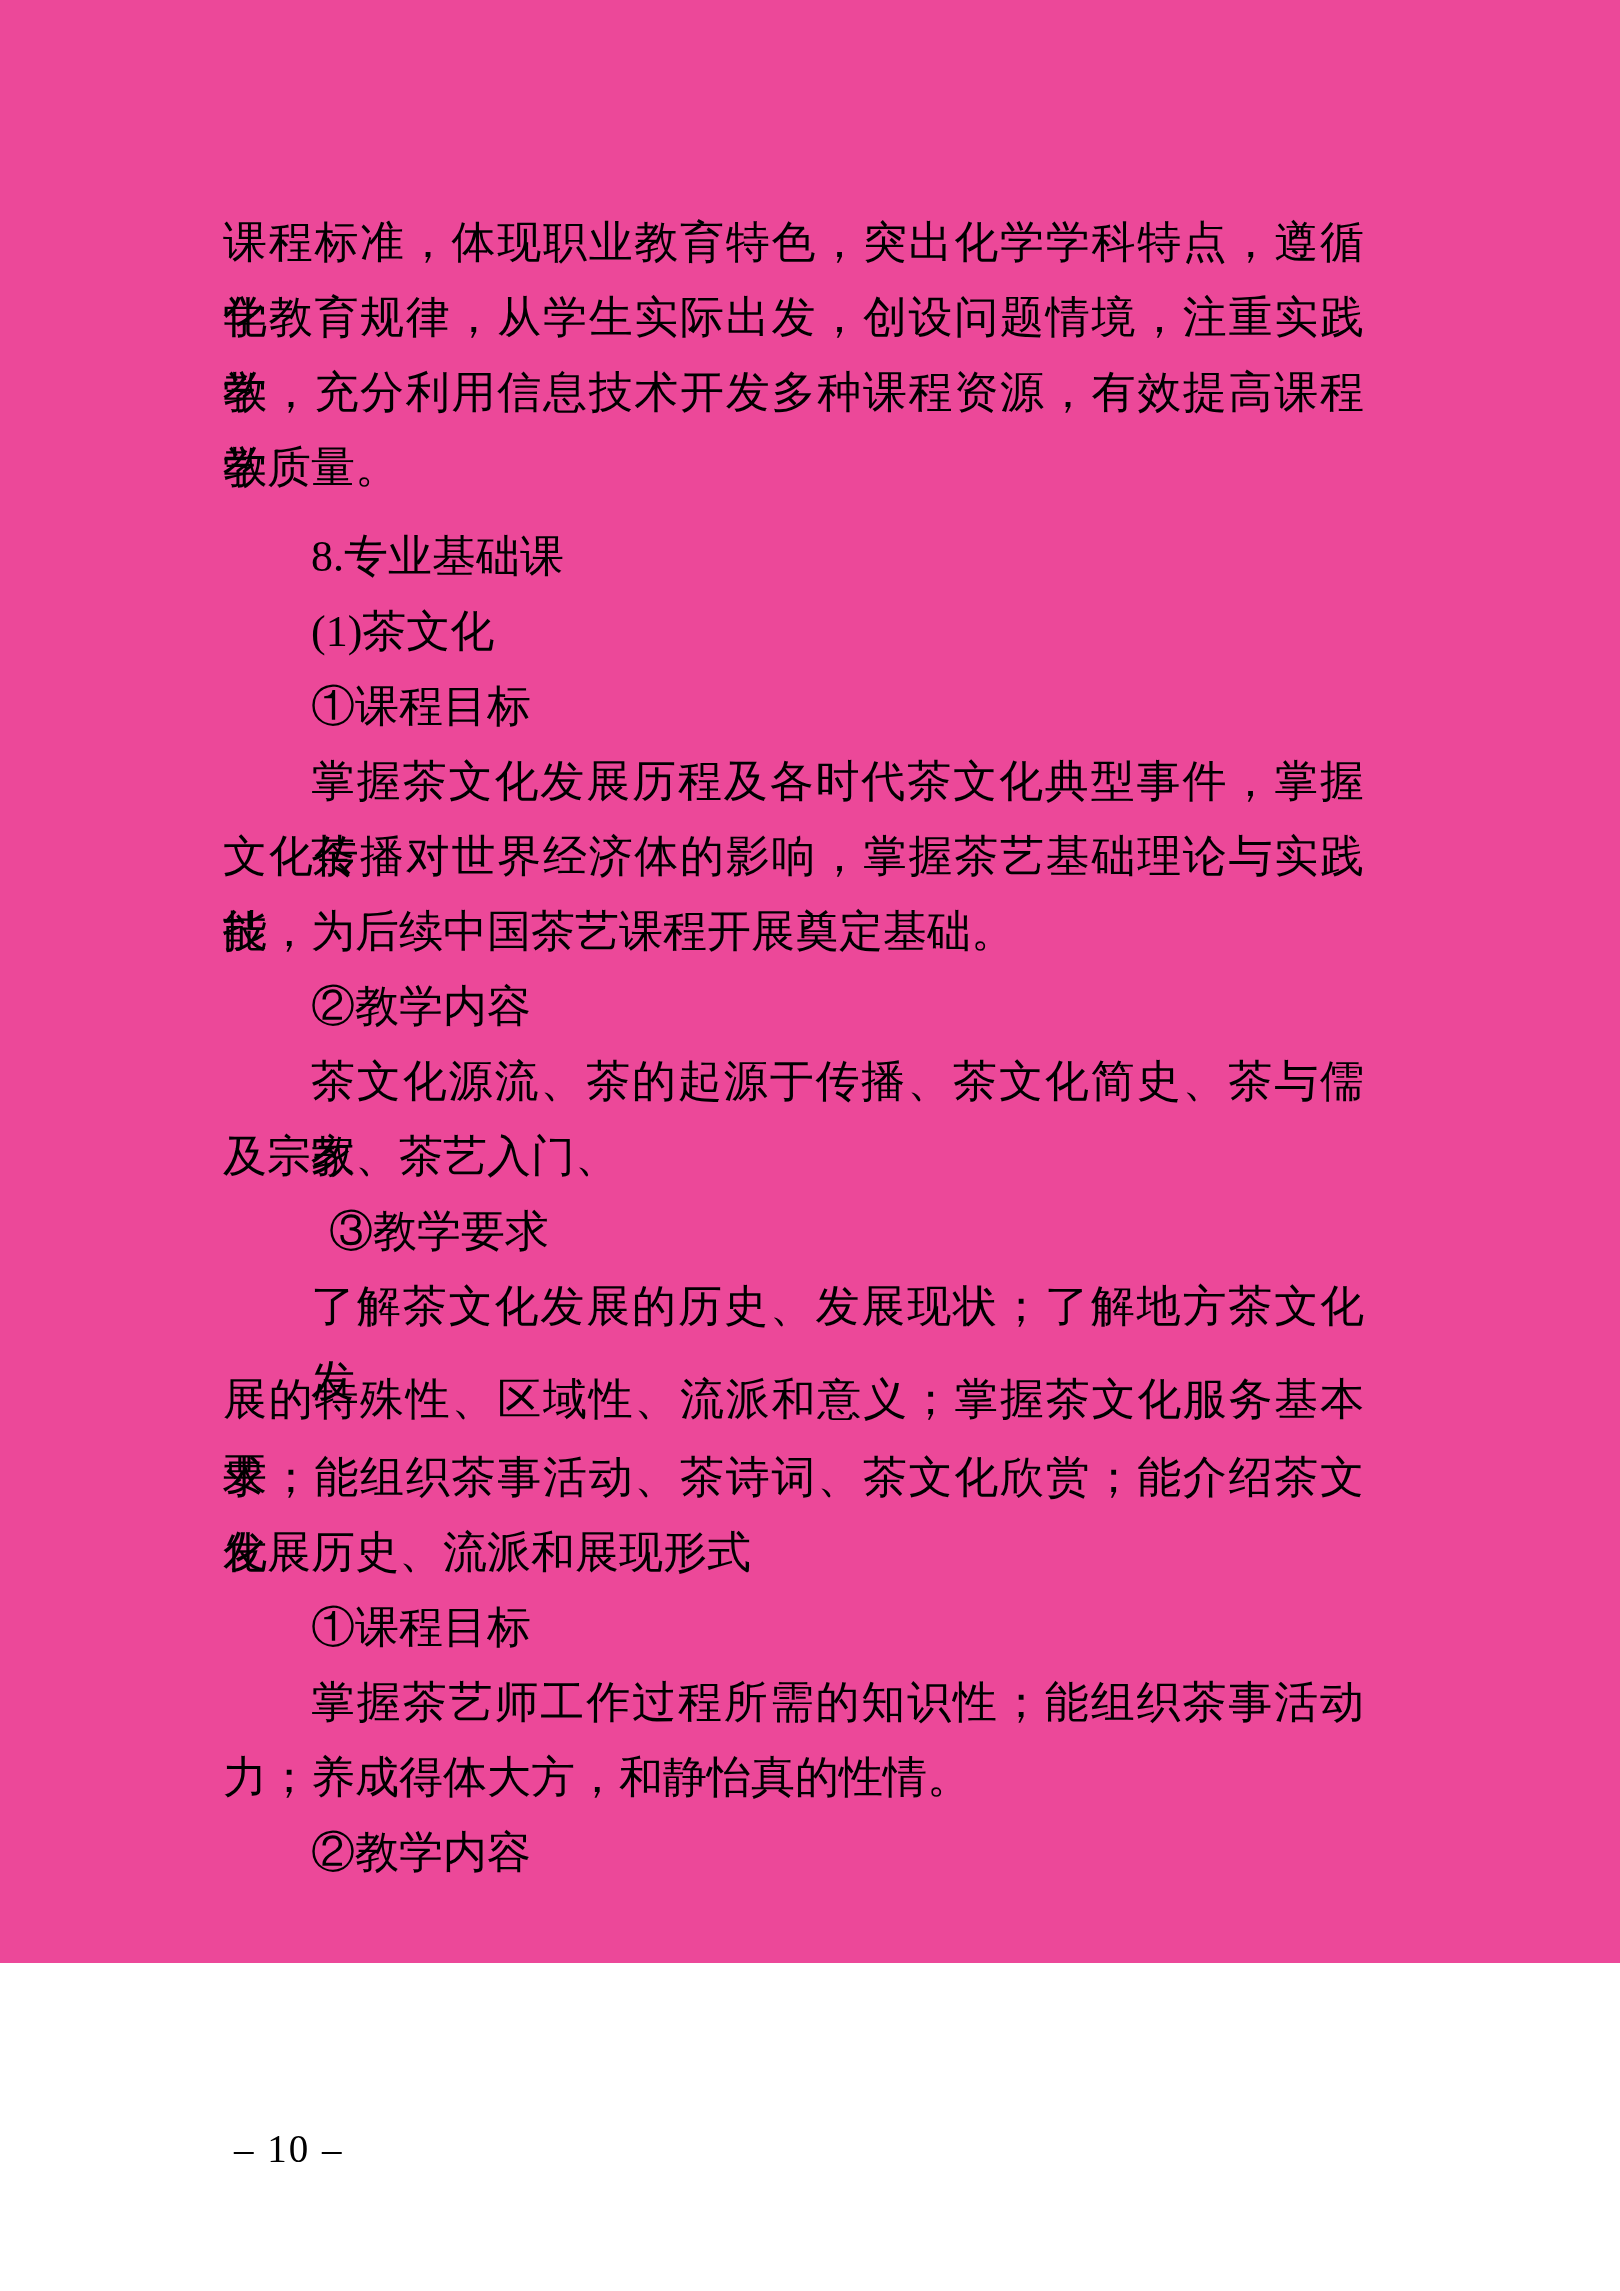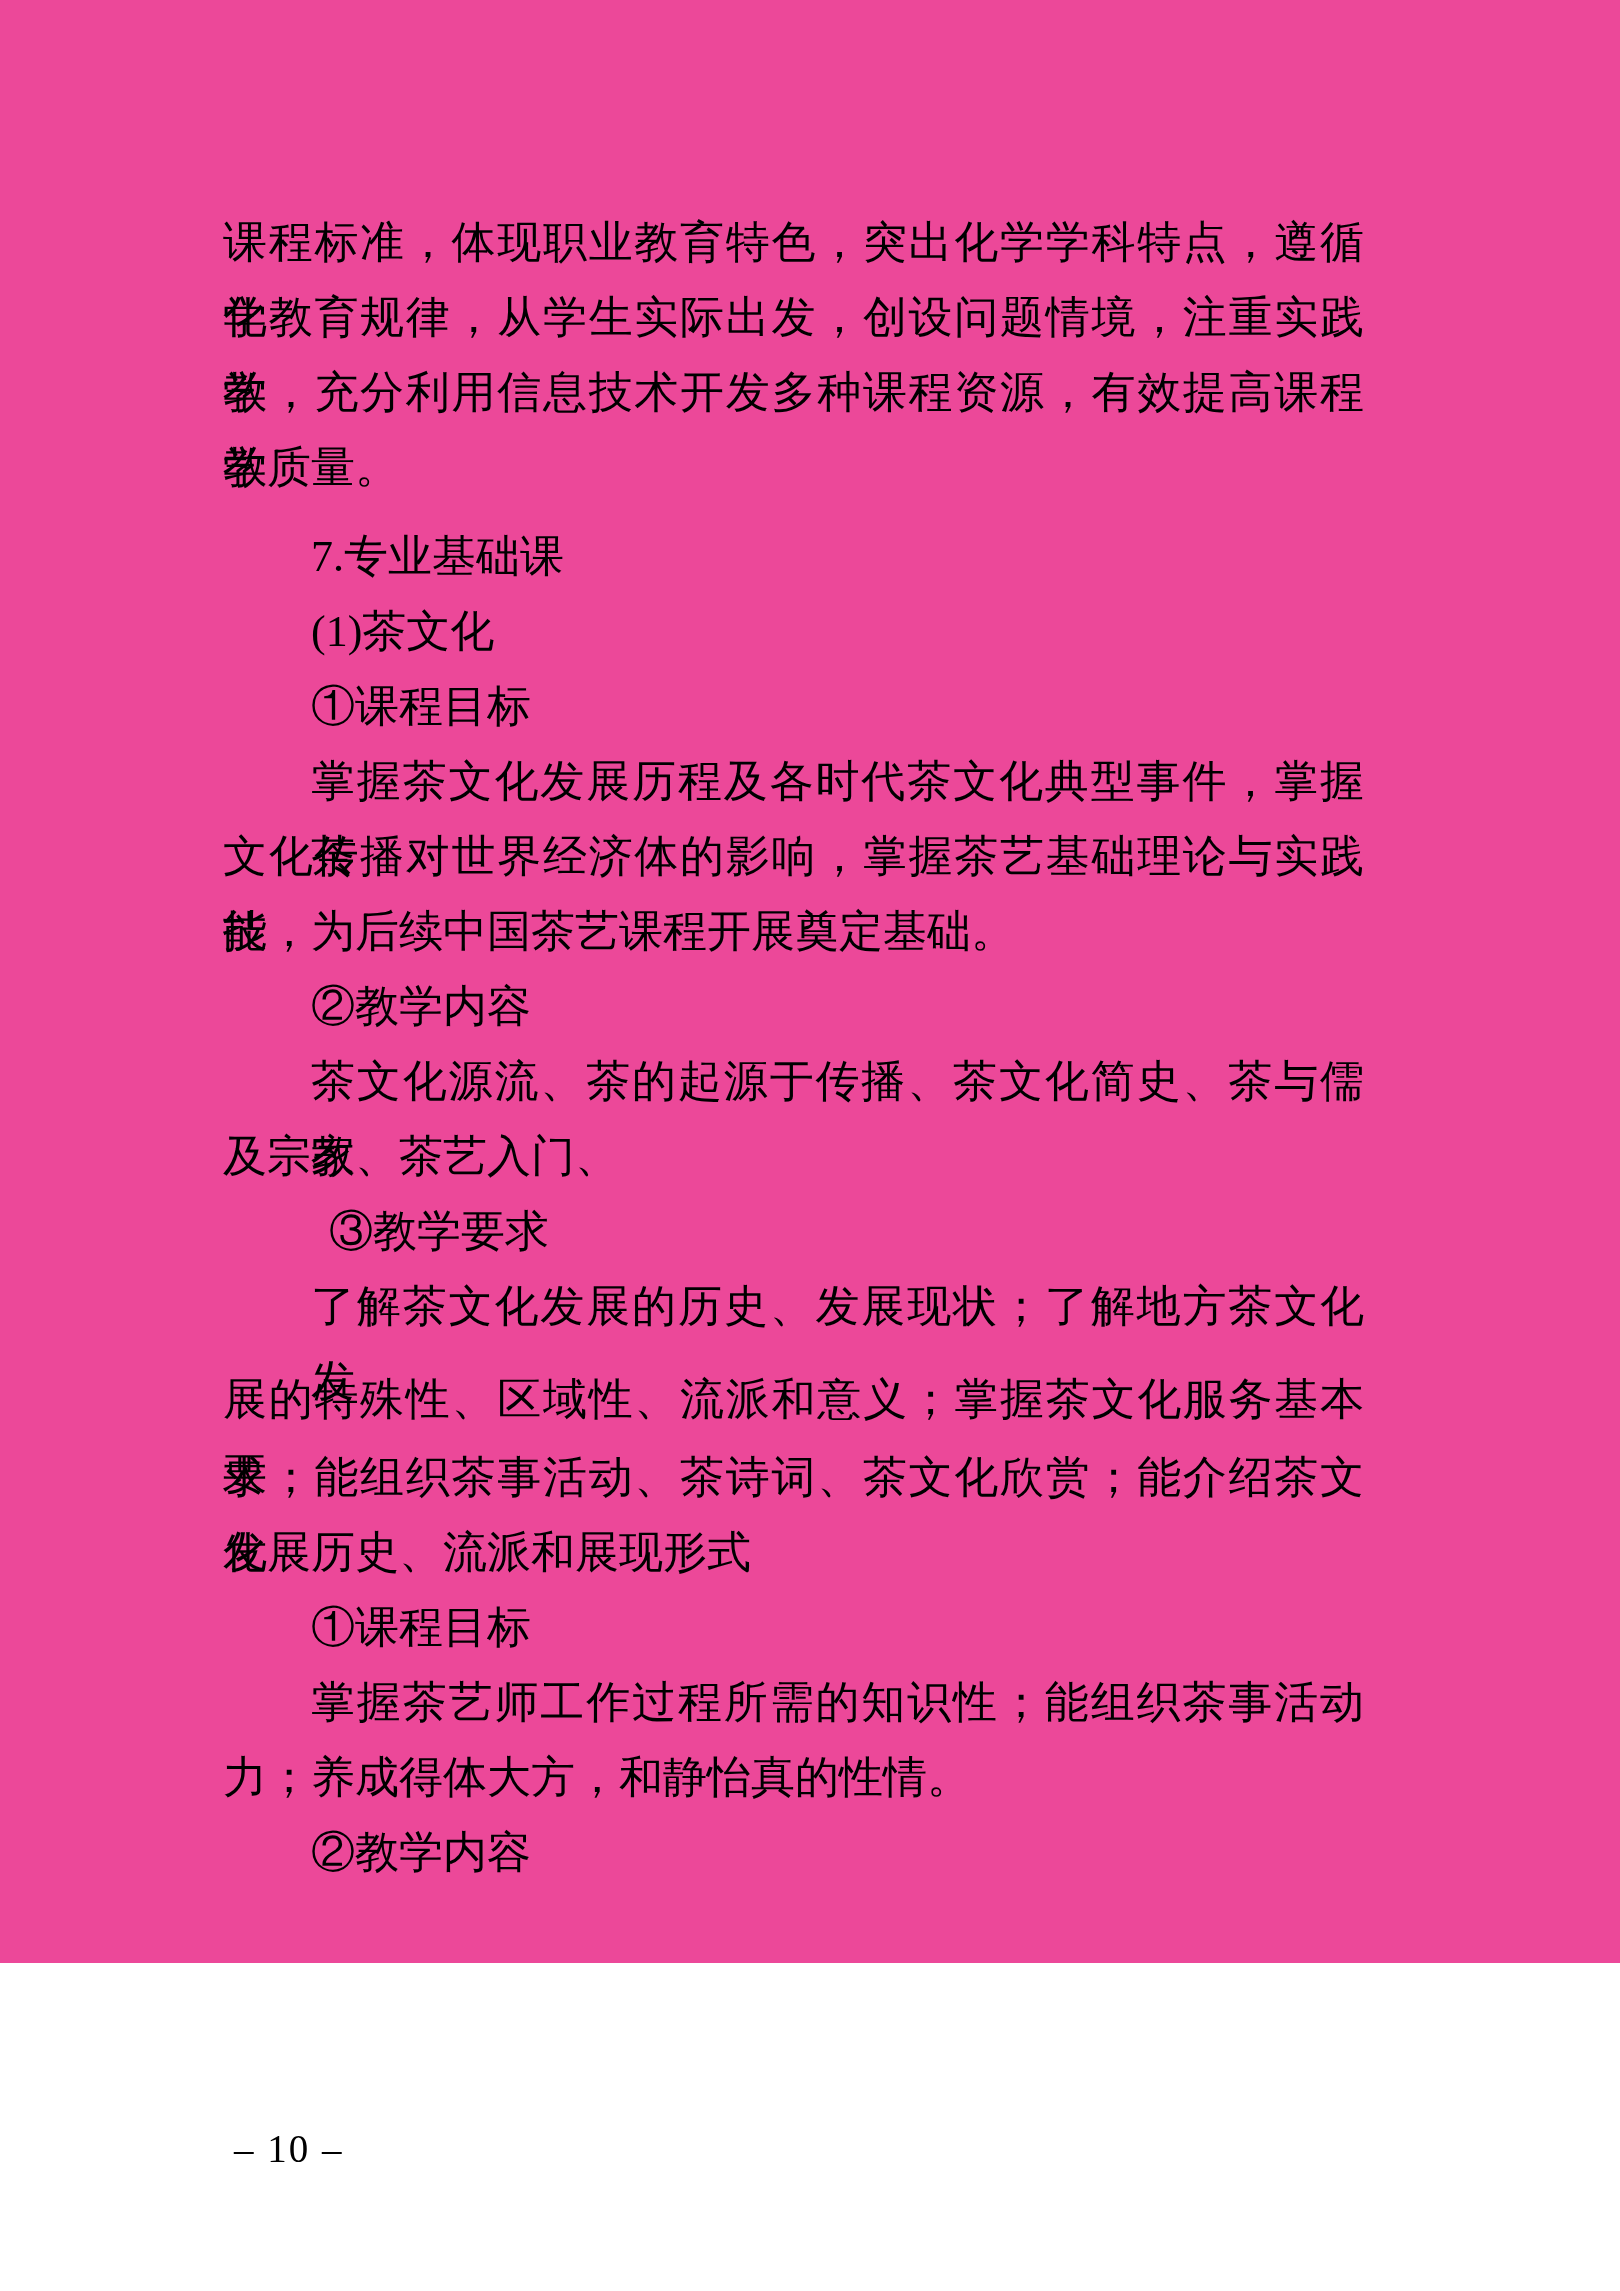--- a/index.html
+++ b/index.html
@@ -67,21 +67,21 @@
 </style>
 </head>
 <body>
 
 <div class="page">
   <div class="doc-body">
       <div class="line just">课程标准，体现职业教育特色，突出化学学科特点，遵循化</div>
       <div class="line just">学教育规律，从学生实际出发，创设问题情境，注重实践教</div>
       <div class="line just">学，充分利用信息技术开发多种课程资源，有效提高课程教</div>
       <div class="line">学质量。</div>
-      <div class="line ind2">7.专业基础课</div>
+      <div class="line ind2">8.专业基础课</div>
       <div class="line ind2">(1)茶文化</div>
       <div class="line ind2">①课程目标</div>
       <div class="line just ind2">掌握茶文化发展历程及各时代茶文化典型事件，掌握茶</div>
       <div class="line just">文化传播对世界经济体的影响，掌握茶艺基础理论与实践技</div>
       <div class="line">能，为后续中国茶艺课程开展奠定基础。</div>
       <div class="line ind2">②教学内容</div>
       <div class="line just ind2">茶文化源流、茶的起源于传播、茶文化简史、茶与儒家</div>
       <div class="line">及宗教、茶艺入门、</div>
       <div class="line ind2x">③教学要求</div>
       <div class="line just ind2">了解茶文化发展的历史、发展现状；了解地方茶文化发</div>

